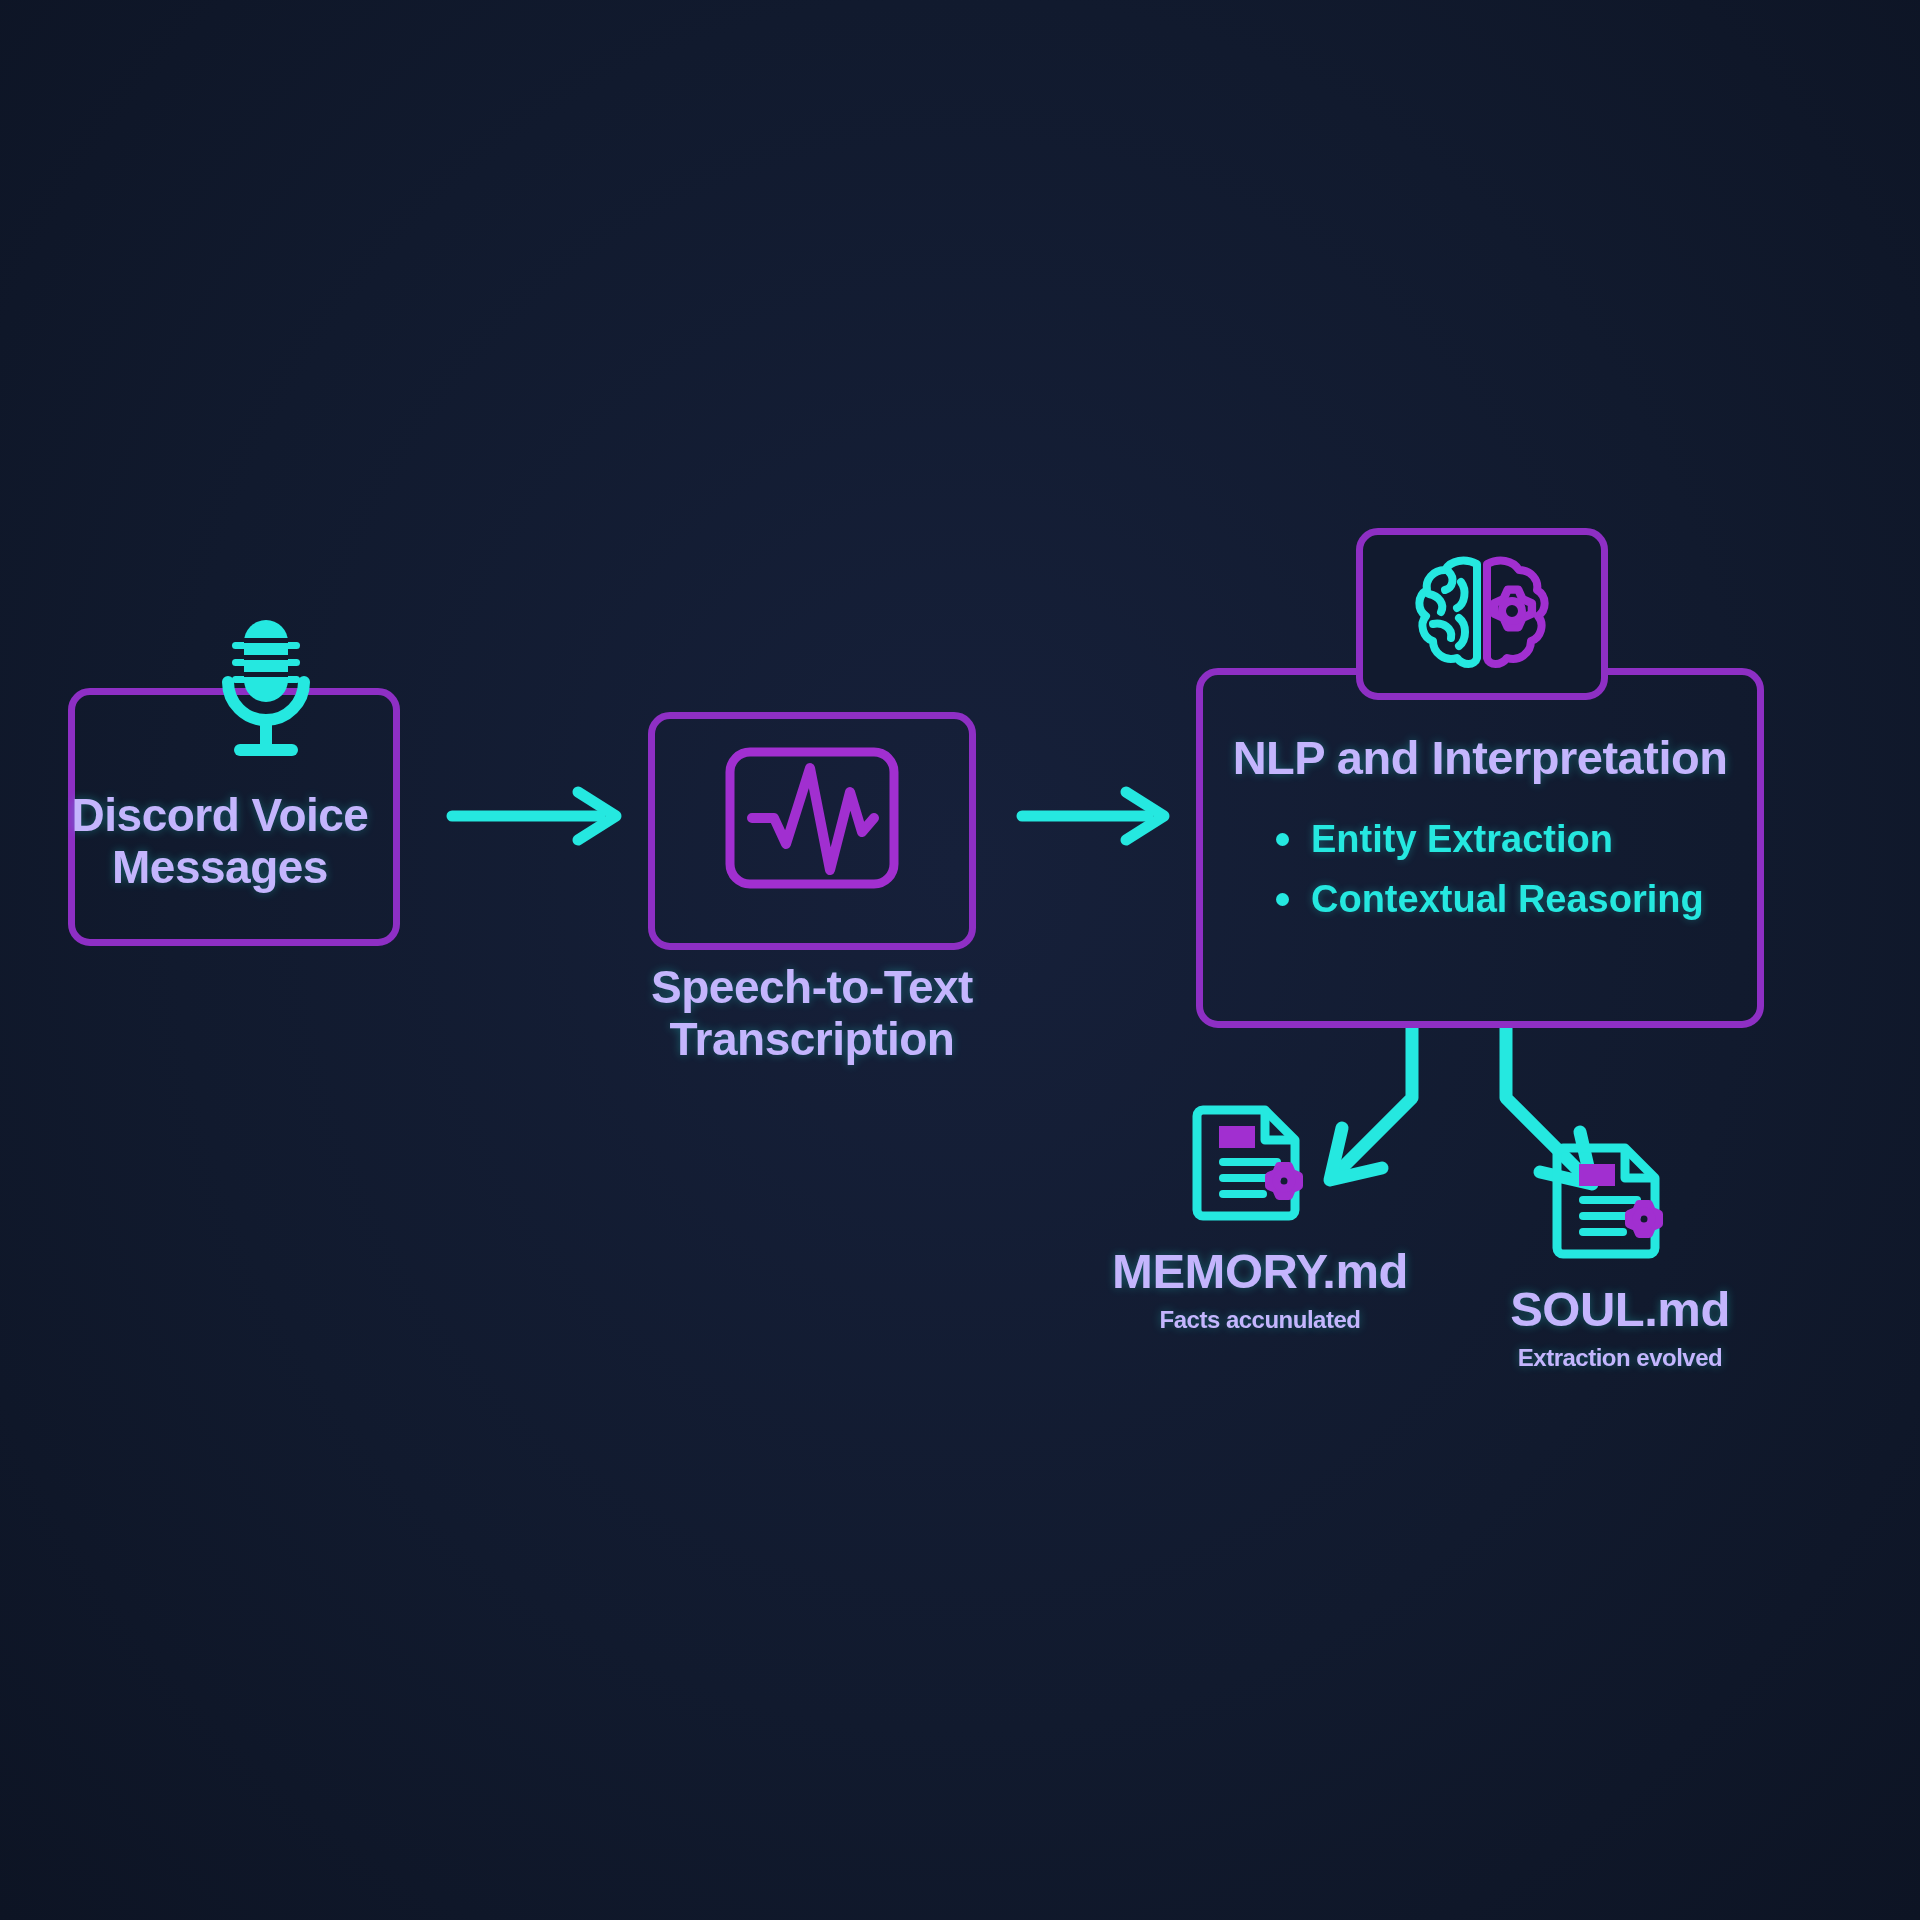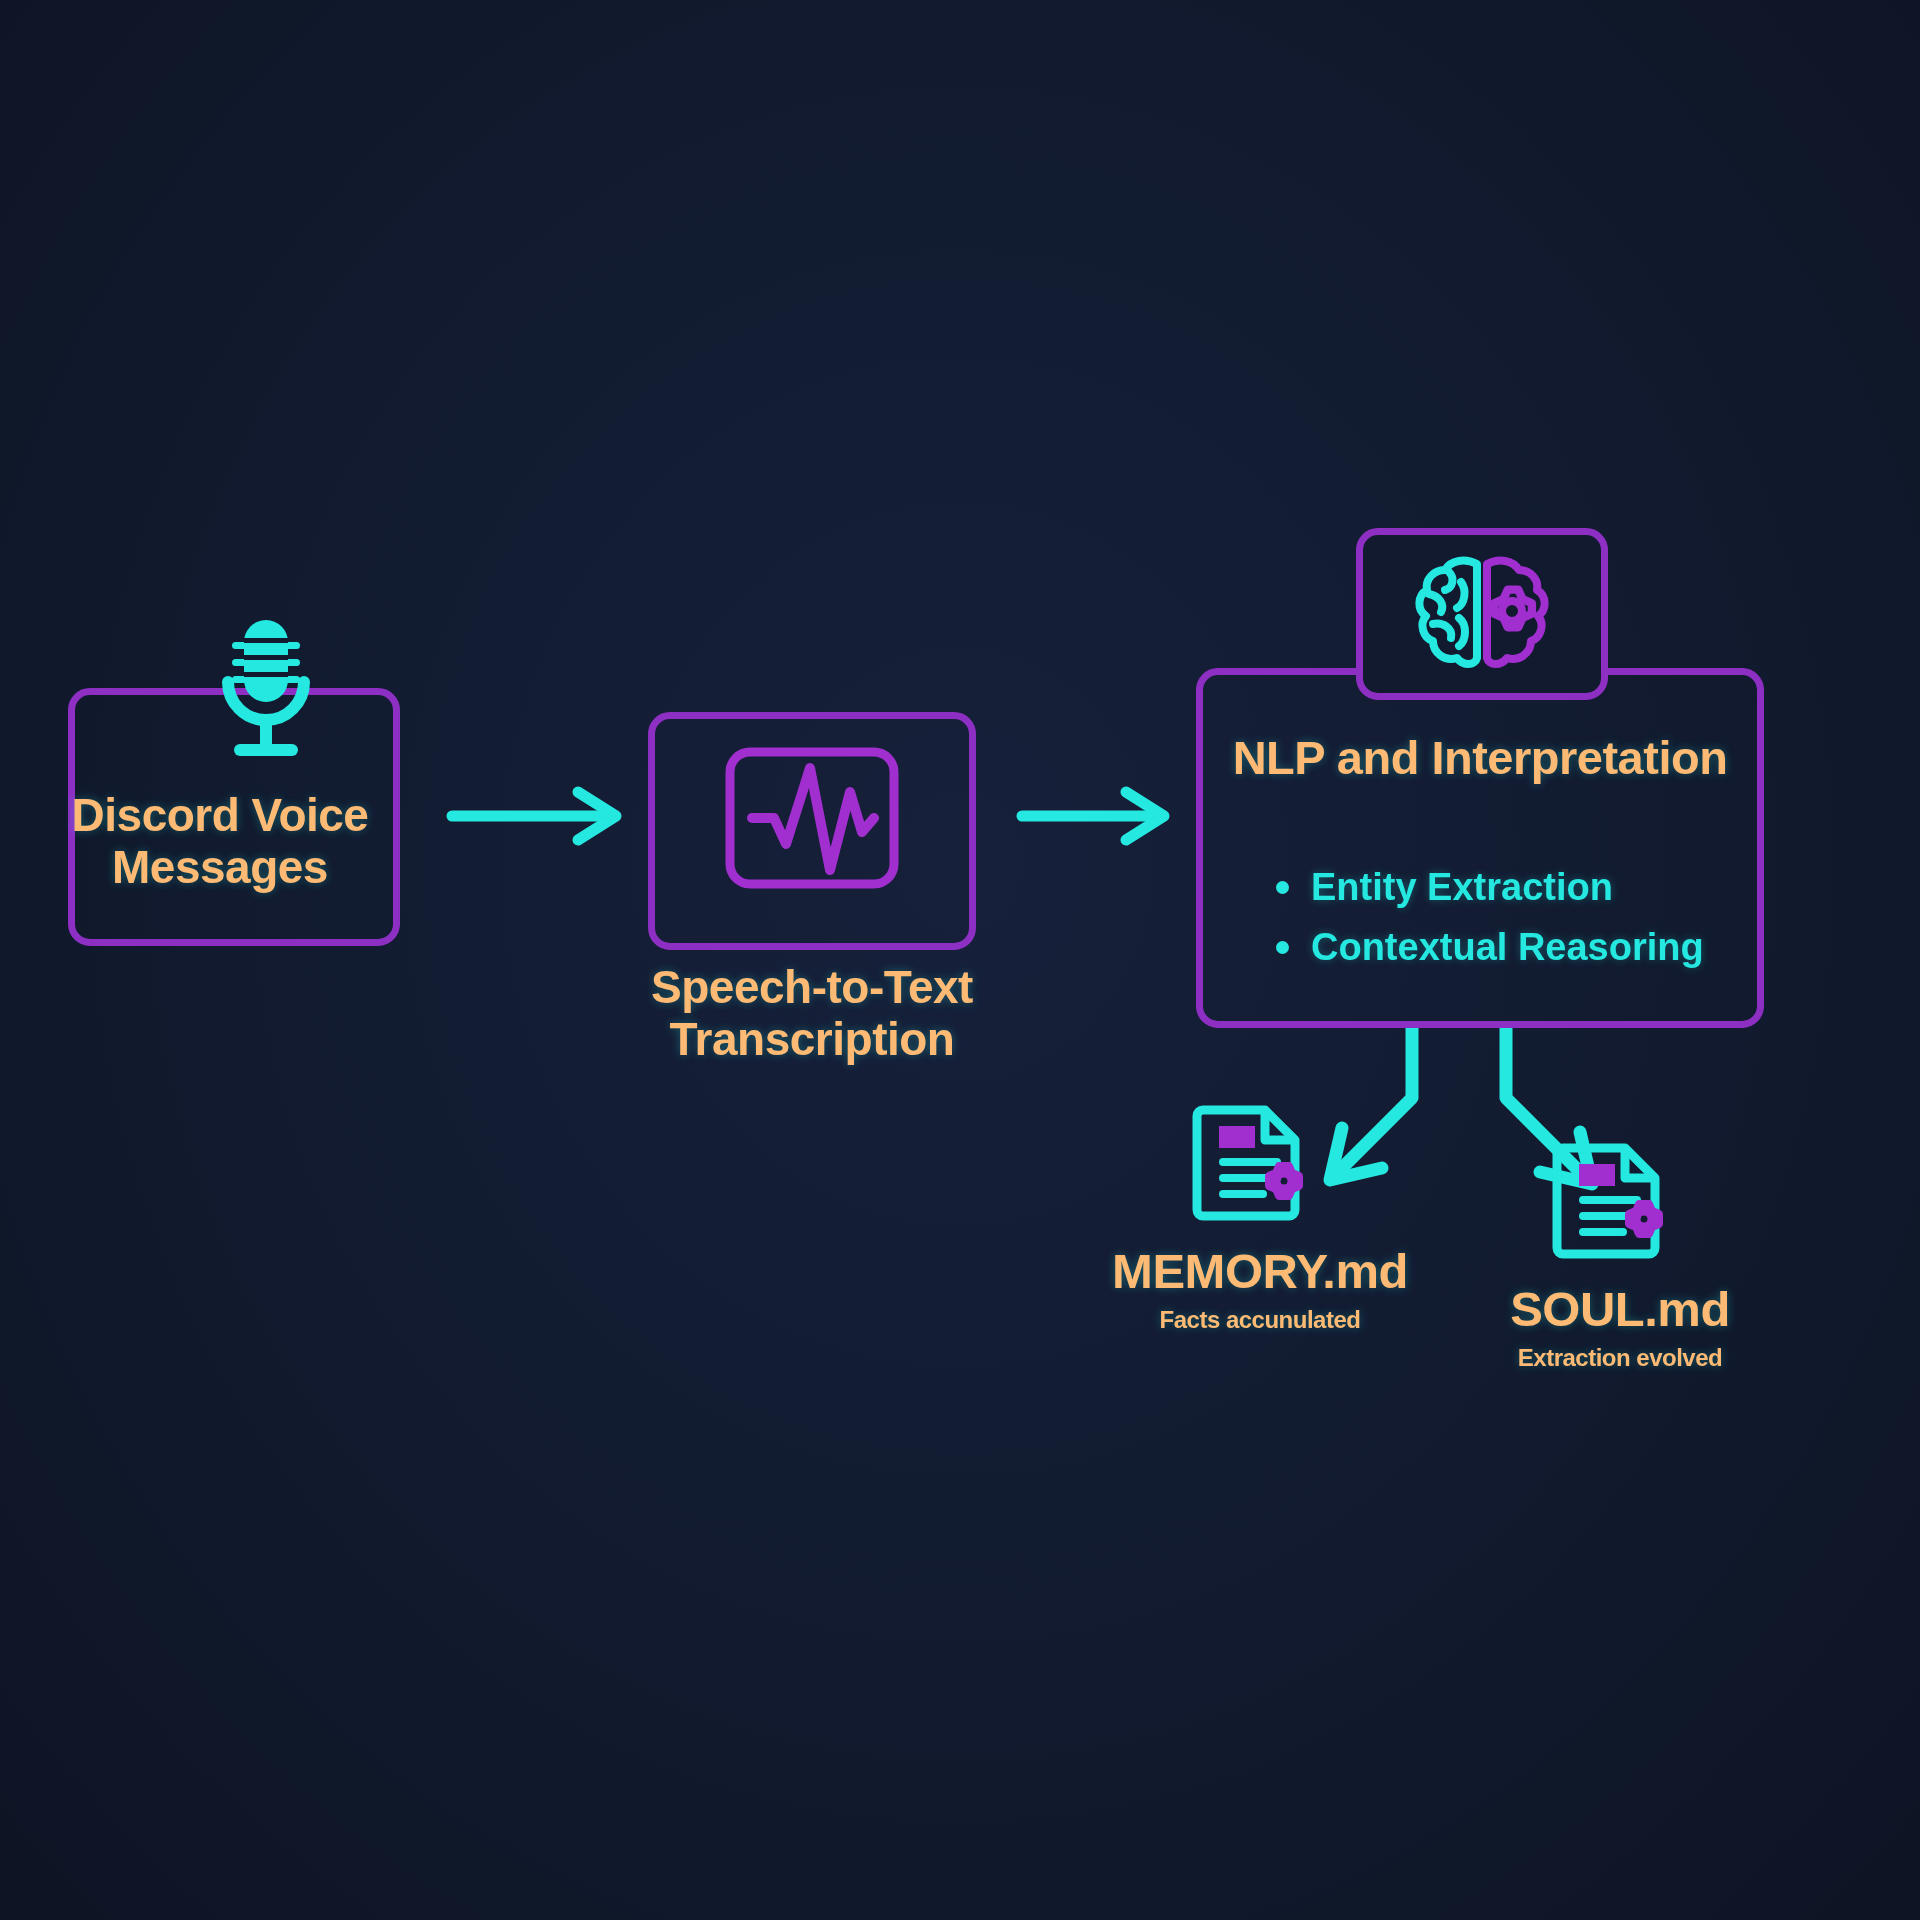--- a/index.html
+++ b/index.html
@@ -43,21 +43,21 @@
     width: 100%;
     height: 100%;
     display: flex;
     flex-direction: column;
     align-items: center;
     justify-content: center;
   }
 
   
   .cap {
-    color: #fdba74;
+    color: #c4b5fd;
     font-weight: bold;
     text-align: center;
     line-height: 1.12;
     letter-spacing: -0.5px;
     text-shadow: 0 0 10px rgba(37,232,224,0.33);
   }
   .cap-box { font-size: 46px; }
   .cap-under { font-size: 46px; }
   .cap-title { font-size: 47px; }
   .cap-file { font-size: 49px; }
@@ -91,21 +91,21 @@
   
   #node-discord   { left: 68px;   top: 688px;  width: 332px; height: 258px; }
   #node-stt       { left: 648px;  top: 712px;  width: 328px; height: 238px; }
   #node-nlp       { left: 1196px; top: 668px;  width: 568px; height: 360px; }
   #node-brain     { left: 1356px; top: 528px;  width: 252px; height: 172px;
                     background: #111a2e; }
 
   #lbl-discord    { left: 68px;  top: 790px;  width: 304px; }
   #lbl-stt        { left: 628px; top: 962px;  width: 368px; text-align: center; }
   #lbl-nlp-title  { left: 1216px; top: 732px; width: 528px; }
-  #nlp-list       { left: 1276px; top: 820px; margin-top: 48px; }
+  #nlp-list       { left: 1276px; top: 820px; }
 
   #doc-memory     { left: 1100px; top: 1102px; width: 320px; }
   #doc-soul       { left: 1460px; top: 1140px; width: 320px; }
   .doc-label-wrap { position: absolute; text-align: center; }
   .doc-icon-wrap  { display:flex; justify-content:center; }
 
   #mic-icon   { position:absolute; left: 214px; top: 618px;  width: 104px; height: 148px; }
   #stt-icon   { position:absolute; left: 726px; top: 748px;  width: 172px; height: 140px; }
 
   svg { display: block; overflow: visible; }

